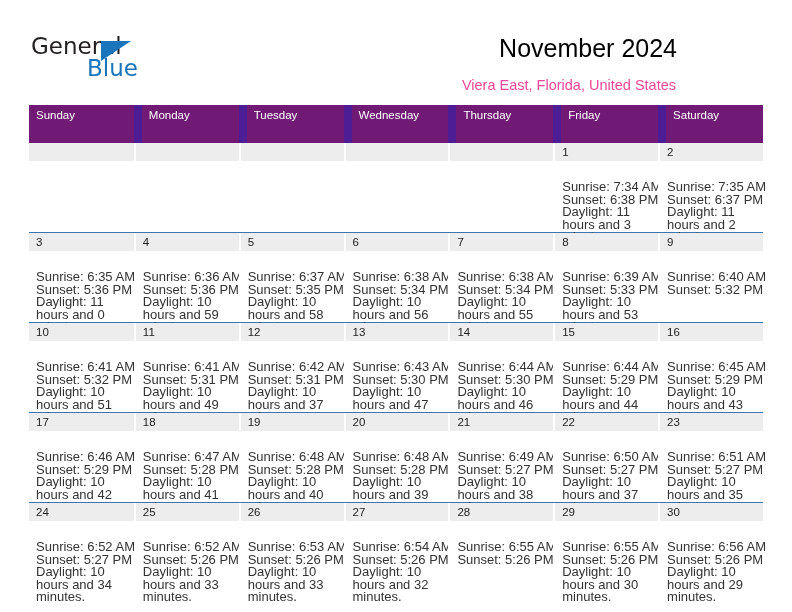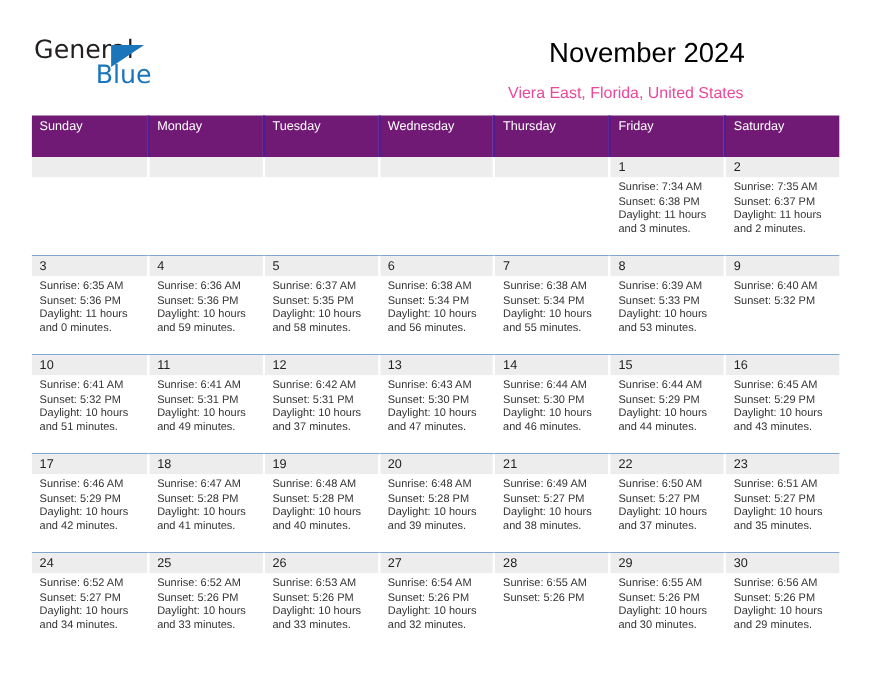--- a/index.html
+++ b/index.html
@@ -103,21 +103,21 @@
   .head-row .cal-col {
     background: #701a75;
     height: 38px;
     line-height: 21px;
     padding-left: 7px;
     color: #ffffff;
     font-size: 11.5px;
     box-sizing: border-box;
   }
   .head-row .cal-col + .cal-col {
-    border-left: 2px solid #4c1d95;
+    border-left: 8px solid #4c1d95;
   }
 
   
   .week {
     display: flex;
     width: 100%;
     border-top: 1px solid #3b76b2;
     height: 89px;
   }
   .week.first {
@@ -138,22 +138,22 @@
     background: #ededed;
     font-size: 11.5px;
     color: #222222;
     padding-left: 7px;
     box-sizing: border-box;
   }
   .day-cell.empty .day-num {
     background: #ededed;
   }
   .day-info {
-    padding: 4px 5px 0 7px;
-    font-size: 10px;
+    padding: 20px 5px 0 7px;
+    font-size: 13px;
     line-height: 12.6px;
     color: #333333;
   }
   .day-info div {
     white-space: nowrap;
   }
   .day-info .daylight {
     white-space: normal;
   }
 </style>

